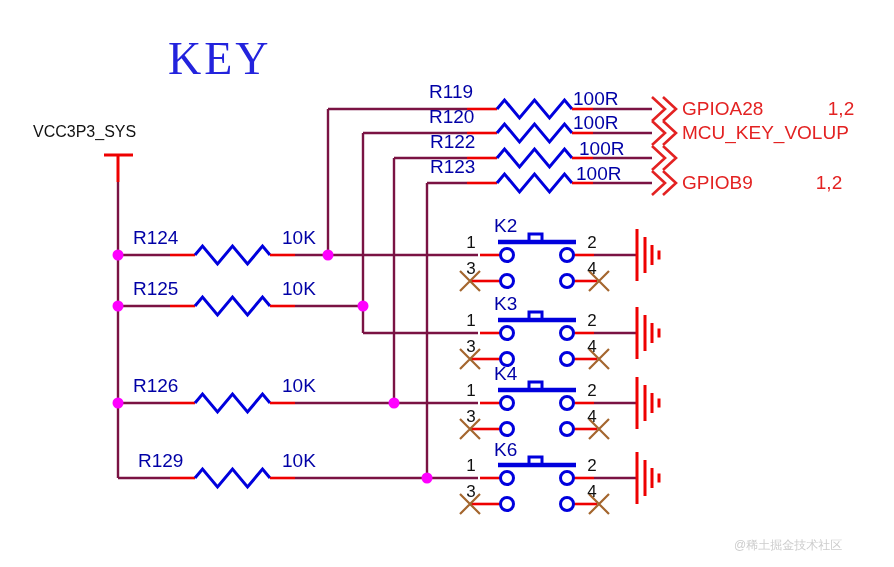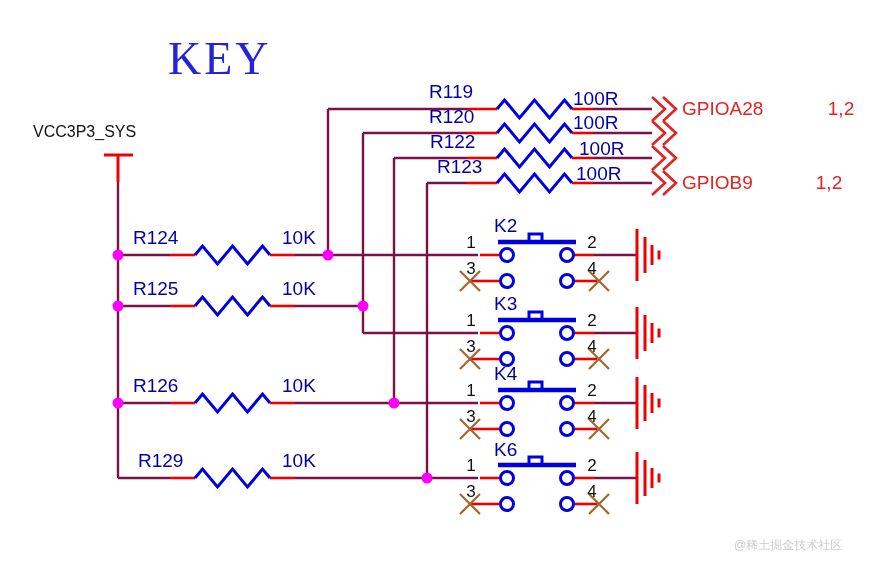--- a/index.html
+++ b/index.html
@@ -193,25 +193,26 @@
   <div class="lbl title" style="left:168px;top:34px;">KEY</div>
   <div class="lbl netname" style="left:33px;top:123px;">VCC3P3_SYS</div>
 
   <div class="lbl ref" style="left:429px;top:82px;">R119</div>
   <div class="lbl val" style="left:573px;top:89px;">100R</div>
   <div class="lbl net" style="left:682px;top:99px;">GPIOA28</div>
   <div class="lbl sheet" style="left:818px;top:99px;">1,2</div>
 
   <div class="lbl ref" style="left:429px;top:107px;">R120</div>
   <div class="lbl val" style="left:573px;top:113px;">100R</div>
+  <div class="lbl net" style="left:682px;top:123px;">MCU_KEY_VOLUP</div>
 
   <div class="lbl ref" style="left:430px;top:132px;">R122</div>
   <div class="lbl val" style="left:579px;top:139px;">100R</div>
 
-  <div class="lbl ref" style="left:430px;top:157px;margin-left:7px;">R123</div>
+  <div class="lbl ref" style="left:430px;top:157px;">R123</div>
   <div class="lbl val" style="left:576px;top:164px;">100R</div>
   <div class="lbl net" style="left:682px;top:173px;">GPIOB9</div>
   <div class="lbl sheet" style="left:806px;top:173px;">1,2</div>
 
   <div class="lbl ref" style="left:133px;top:228px;">R124</div>
   <div class="lbl val" style="left:282px;top:228px;">10K</div>
   <div class="lbl ref" style="left:133px;top:279px;">R125</div>
   <div class="lbl val" style="left:282px;top:279px;">10K</div>
   <div class="lbl ref" style="left:133px;top:376px;">R126</div>
   <div class="lbl val" style="left:282px;top:376px;">10K</div>

